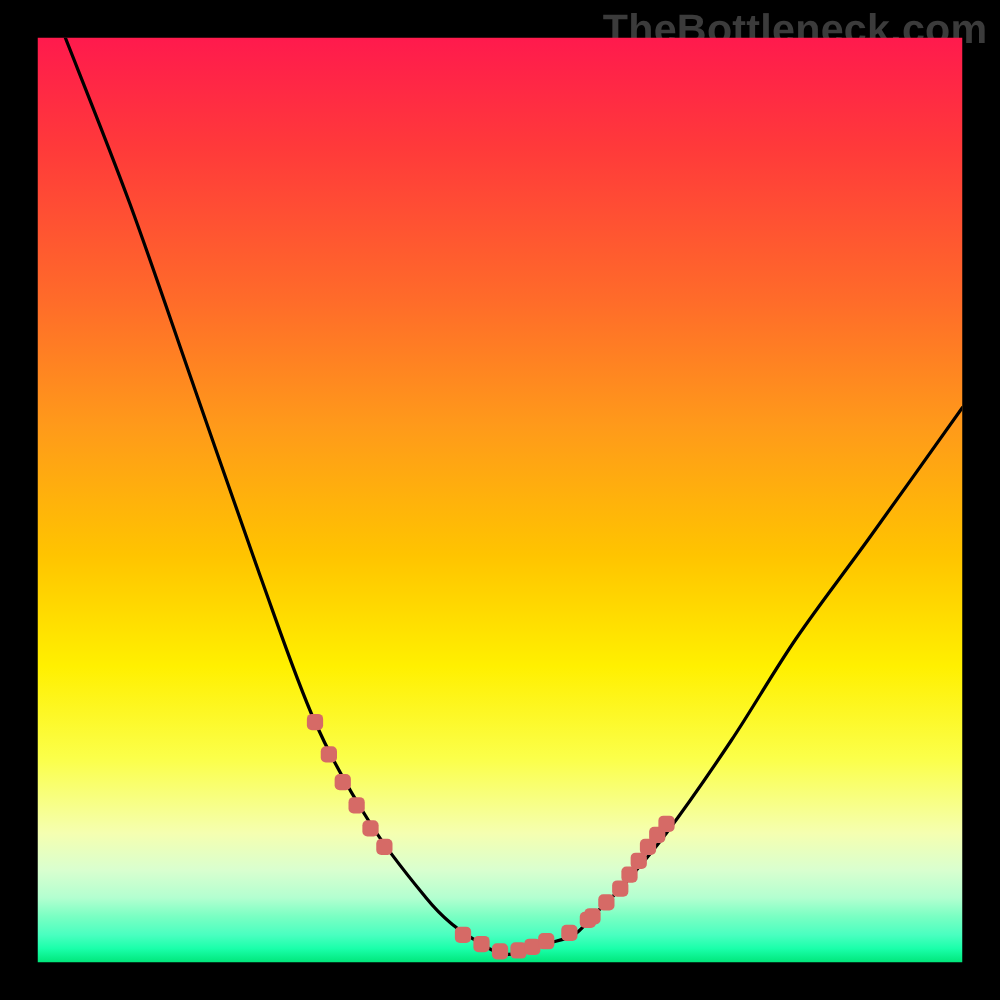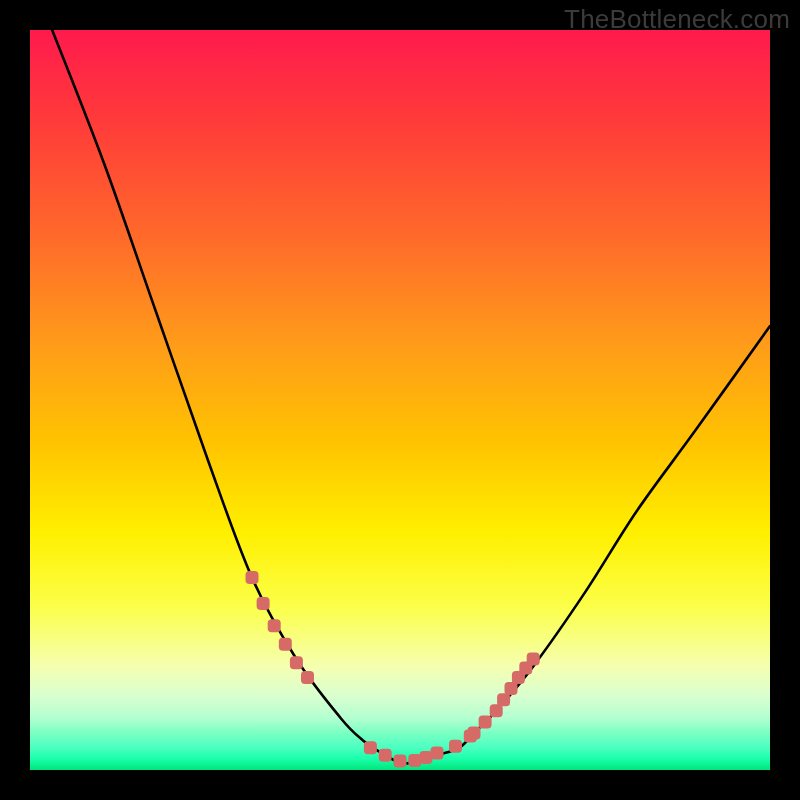--- a/index.html
+++ b/index.html
@@ -56,22 +56,22 @@
     left: 0;
     top: 0;
     width: 740px;
     height: 740px;
   }
   .watermark {
     position: absolute;
     top: 4px;
     right: 10px;
     color: #3b3b3b;
-    font-size: 26px;
-    font-weight: 400;
+    font-size: 33px;
+    font-weight: 700;
     letter-spacing: 0.2px;
     font-family: Arial, Helvetica, sans-serif;
   }
 </style>
 </head>
 <body>
 
 <div class="frame">
 
   <div class="watermark">TheBottleneck.com</div>

